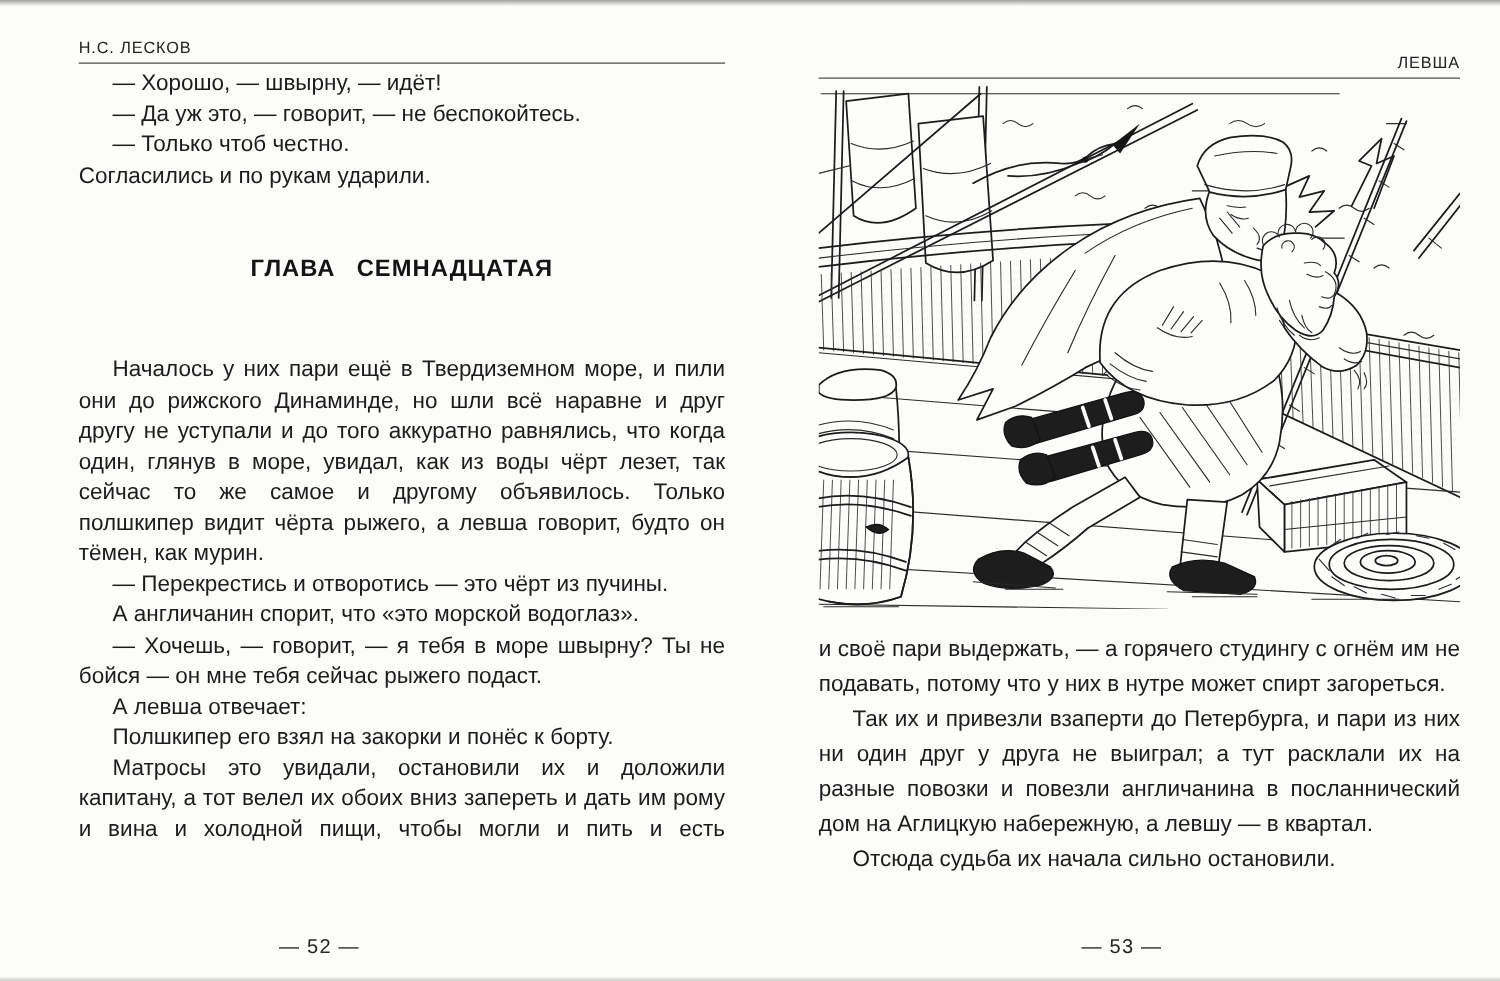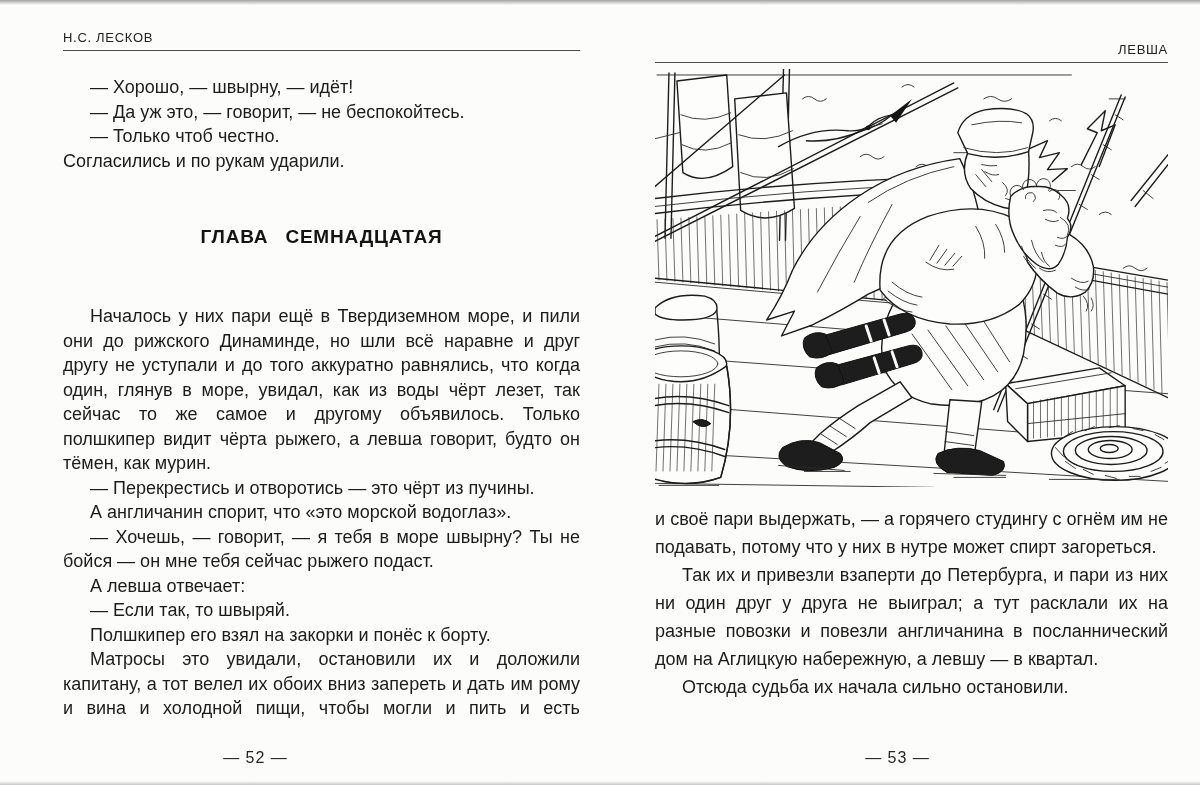--- a/index.html
+++ b/index.html
@@ -13,21 +13,21 @@
   .scan-edge-bottom{position:absolute;bottom:0;left:0;width:1200px;height:4px;
     background:linear-gradient(to top, rgba(120,120,120,.40), rgba(120,120,120,0));}
   .spread{display:flex;width:1200px;height:785px;}
   .page{position:relative;width:600px;height:785px;box-sizing:border-box;}
   .page-left{padding:30px 20px 0 63px;}
   .page-right{padding:42px 32px 0 55px;}
   .running-head{
     display:block;font-size:13px;letter-spacing:.7px;color:#222;
     padding-bottom:5px;border-bottom:1.2px solid #4d4d4d;
   }
-  .page-left .running-head{margin-bottom:24px;}
+  .page-left .running-head{margin-bottom:3px;}
   .page-right .running-head{text-align:right;margin-bottom:6px;}
   .text-col{display:block;}
   .text-col p.para{
     margin:0;font-size:18px;text-align:justify;color:#1c1c1c;
   }
   .page-left .text-col p.para{line-height:24.5px;}
   .page-right .text-col p.para{line-height:28px;}
   .text-col p.para.indent{text-indent:27px;}
   .text-col p.para.fill{text-align-last:justify;}
   h2.chapter-title{
@@ -64,21 +64,20 @@
         <p class="para indent">— Хорошо, — швырну, — идёт!</p>
         <p class="para indent">— Да уж это, — говорит, — не беспокойтесь.</p>
         <p class="para indent">— Только чтоб честно.</p>
         <p class="para">Согласились и по рукам ударили.</p>
         <h2 class="chapter-title">ГЛАВА СЕМНАДЦАТАЯ</h2>
         <p class="para indent">Началось у них пари ещё в Твердиземном море, и пили они до рижского Динаминде, но шли всё наравне и друг другу не уступали и до того аккуратно равнялись, что когда один, глянув в море, увидал, как из воды чёрт лезет, так сейчас то же самое и другому объявилось. Только полшкипер видит чёрта рыжего, а левша говорит, будто он тёмен, как мурин.</p>
         <p class="para indent">— Перекрестись и отворотись — это чёрт из пучины.</p>
         <p class="para indent">А англичанин спорит, что «это морской водоглаз».</p>
         <p class="para indent">— Хочешь, — говорит, — я тебя в море швырну? Ты не бойся — он мне тебя сейчас рыжего подаст.</p>
         <p class="para indent">А левша отвечает:</p>
-        <p class="para indent">— Если так, то швыряй.</p>
         <p class="para indent">Полшкипер его взял на закорки и понёс к борту.</p>
         <p class="para indent fill">Матросы это увидали, остановили их и доложили капитану, а тот велел их обоих вниз запереть и дать им рому и вина и холодной пищи, чтобы могли и пить и есть</p>
       </main>
     <div class="page-number">— 52 —</div>
   </div>
 
   <div class="page page-right">
     <span class="running-head">ЛЕВША</span>
 
     <figure class="illustration">

